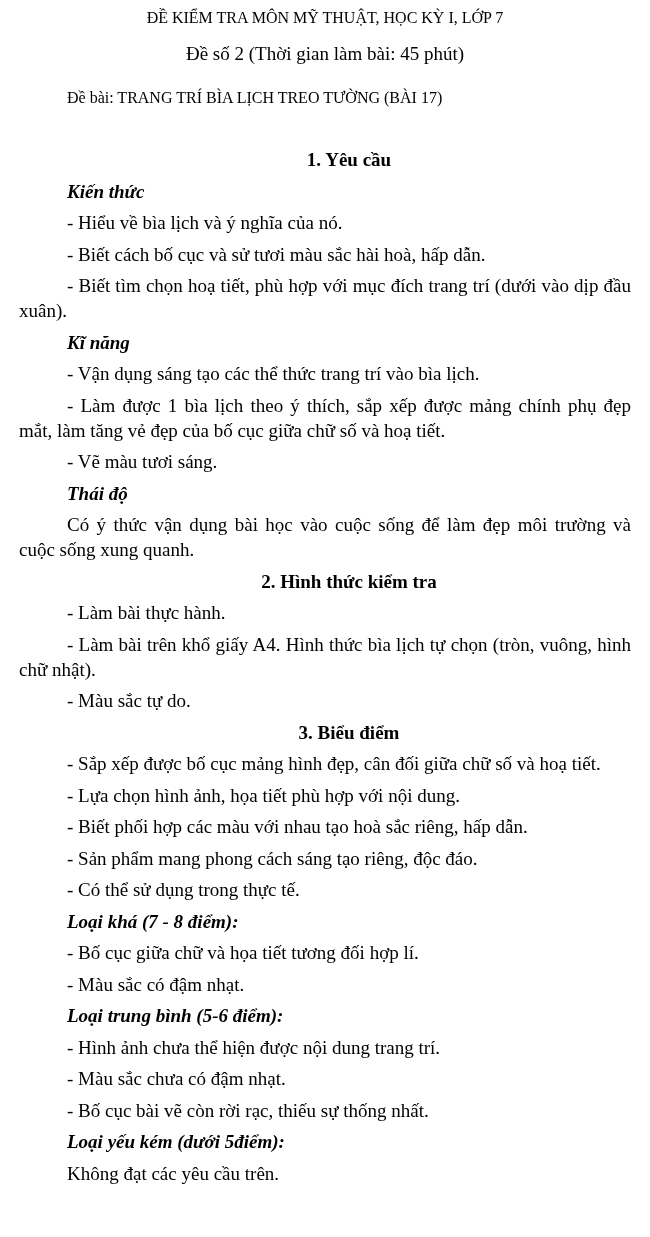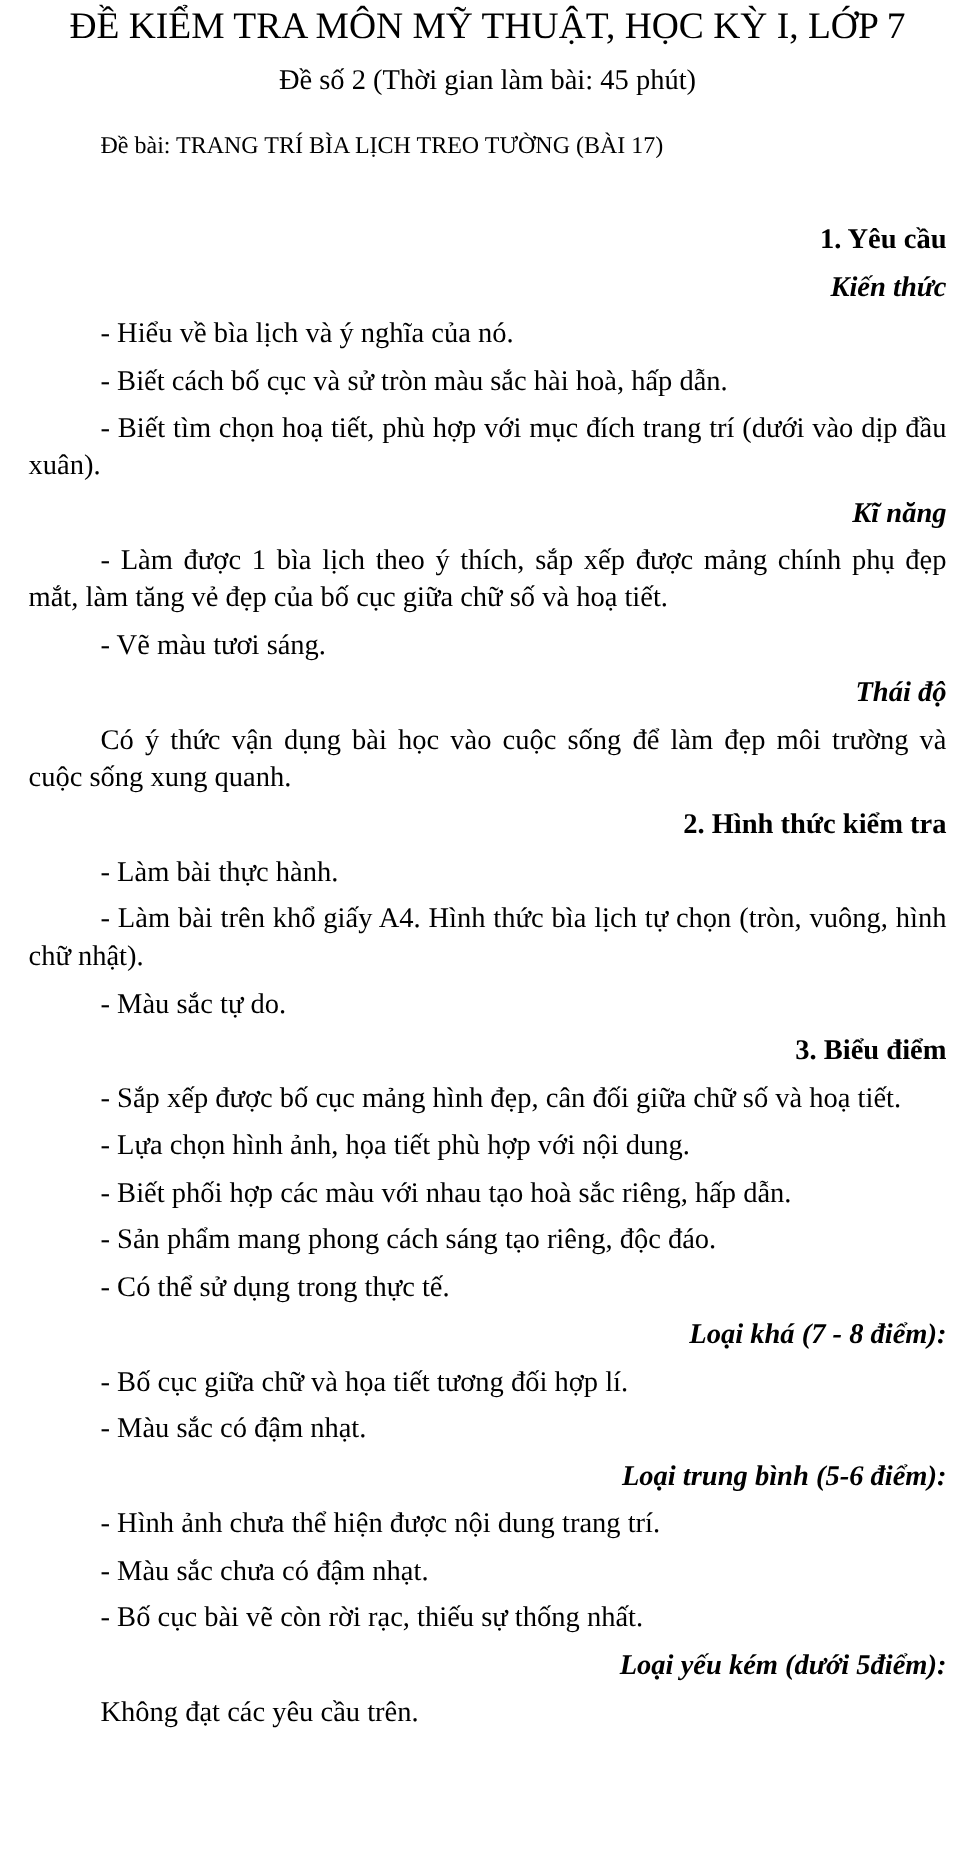--- a/index.html
+++ b/index.html
@@ -12,21 +12,21 @@
     overflow: hidden;
   }
   .doc {
     box-sizing: border-box;
     width: 650px;
     height: 1237px;
     padding: 0 19px;
   }
   .title {
     text-align: center;
-    font-size: 25px;
+    font-size: 16px;
     line-height: 25px;
     padding-top: 5px;
   }
   .subtitle {
     text-align: center;
     font-size: 19px;
     line-height: 25px;
     margin-top: 11px;
   }
   .topic {
@@ -36,38 +36,39 @@
     text-indent: 48px;
   }
   #blocks { padding-top: 37px; }
   .block {
     font-size: 19px;
     line-height: 25px;
     margin: 0 0 6.5px 0;
     text-align: justify;
     text-indent: 48px;
   }
-  .heading { font-weight: bold; text-align: right; }
-  .subheading { font-weight: bold; font-style: italic; text-align: right; }
+  .heading { font-weight: bold; text-align: center; }
+  .subheading { font-weight: bold; font-style: italic; text-align: left; }
   .para { }
 </style>
 </head>
 <body>
 
 <div class="doc">
   <div class="title">ĐỀ KIỂM TRA MÔN MỸ THUẬT, HỌC KỲ I, LỚP 7</div>
   <div class="subtitle">Đề số 2 (Thời gian làm bài: 45 phút)</div>
   <div class="topic">Đề bài: TRANG TRÍ BÌA LỊCH TREO TƯỜNG (BÀI 17)</div>
   <div id="blocks">
       <p class="block heading">1. Yêu cầu</p>
       <p class="block subheading">Kiến thức</p>
       <p class="block para">- Hiểu về bìa lịch và ý nghĩa của nó.</p>
-      <p class="block para">- Biết cách bố cục và sử tròn màu sắc hài hoà, hấp dẫn.</p>
+      <p class="block para">- Biết cách bố cục và sử tươi màu sắc hài hoà, hấp dẫn.</p>
       <p class="block para">- Biết tìm chọn hoạ tiết, phù hợp với mục đích trang trí (dưới vào dịp đầu xuân).</p>
       <p class="block subheading">Kĩ năng</p>
+      <p class="block para">- Vận dụng sáng tạo các thể thức trang trí vào bìa lịch.</p>
       <p class="block para">- Làm được 1 bìa lịch theo ý thích, sắp xếp được mảng chính phụ đẹp mắt, làm tăng vẻ đẹp của bố cục giữa chữ số và hoạ tiết.</p>
       <p class="block para">- Vẽ màu tươi sáng.</p>
       <p class="block subheading">Thái độ</p>
       <p class="block para">Có ý thức vận dụng bài học vào cuộc sống để làm đẹp môi trường và cuộc sống xung quanh.</p>
       <p class="block heading">2. Hình thức kiểm tra</p>
       <p class="block para">- Làm bài thực hành.</p>
       <p class="block para">- Làm bài trên khổ giấy A4. Hình thức bìa lịch tự chọn (tròn, vuông, hình chữ nhật).</p>
       <p class="block para">- Màu sắc tự do.</p>
       <p class="block heading">3. Biểu điểm</p>
       <p class="block para">- Sắp xếp được bố cục mảng hình đẹp, cân đối giữa chữ số và hoạ tiết.</p>

